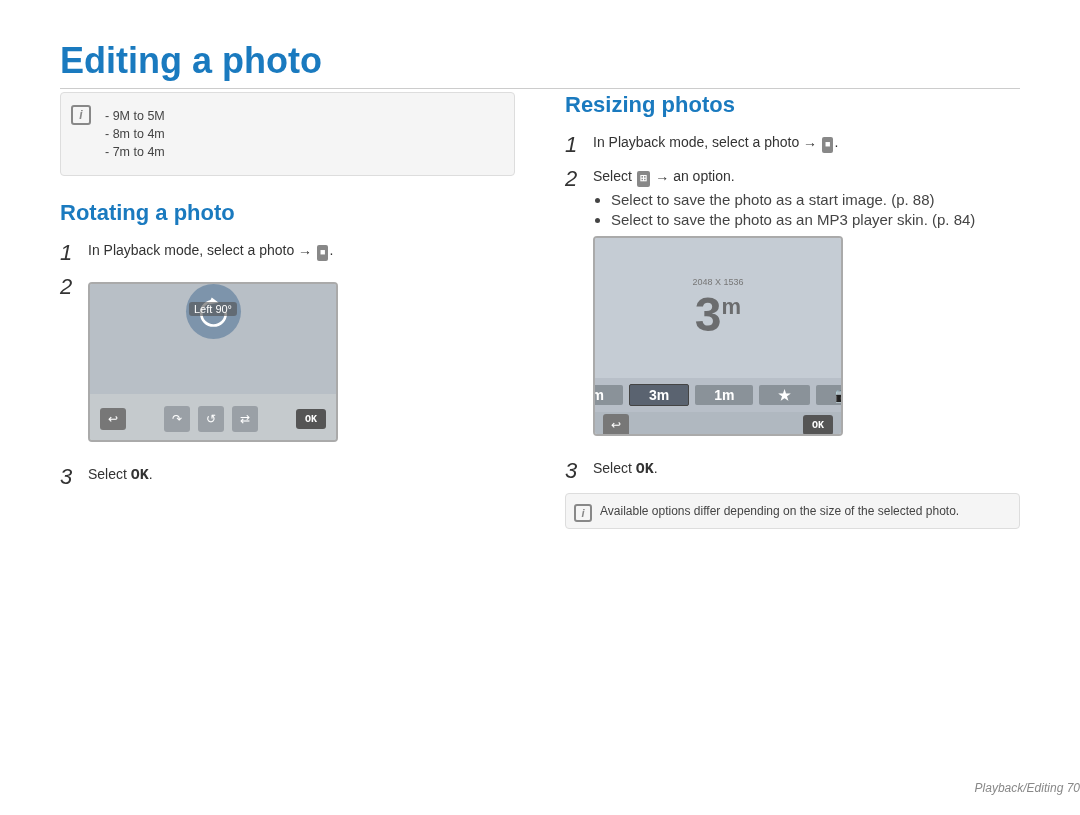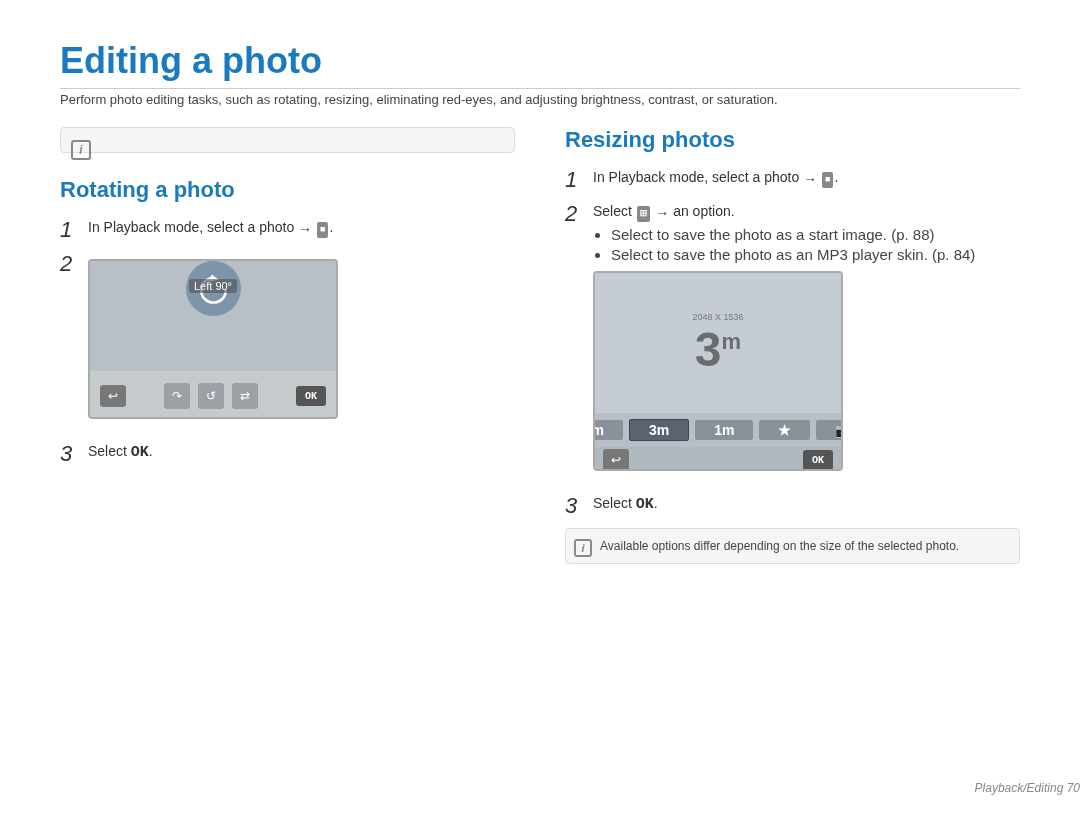--- a/index.html
+++ b/index.html
@@ -381,28 +381,32 @@
       font-size: 22px;
       color: #333;
     }
   </style>
 </head>
 <body>
 
 <div class="page">
 
   <h1 class="page-title">Editing a photo</h1>
-  <p class="page-subtitle">Perform photo editing tasks, such as rotating, resizing, eliminating red-eyes, and adjusting brightness, contrast, or saturation.</p>
 
   <div class="two-col">
 
     <div class="left-col">
 
       <div class="note-box">
         <div class="note-icon">i</div>
+        <ul class="sub-list">
+          <li>9M to 5M</li>
+          <li>8m to 4m</li>
+          <li>7m to 4m</li>
+        </ul>
       </div>
 
       <h2 class="section-title">Rotating a photo</h2>
 
       <div class="step">
         <div class="step-num italic-num">1</div>
         <div class="step-content">
           <p>
             <span>In Playback mode, select a photo →</span>
             <span class="icon-small">■</span>.

